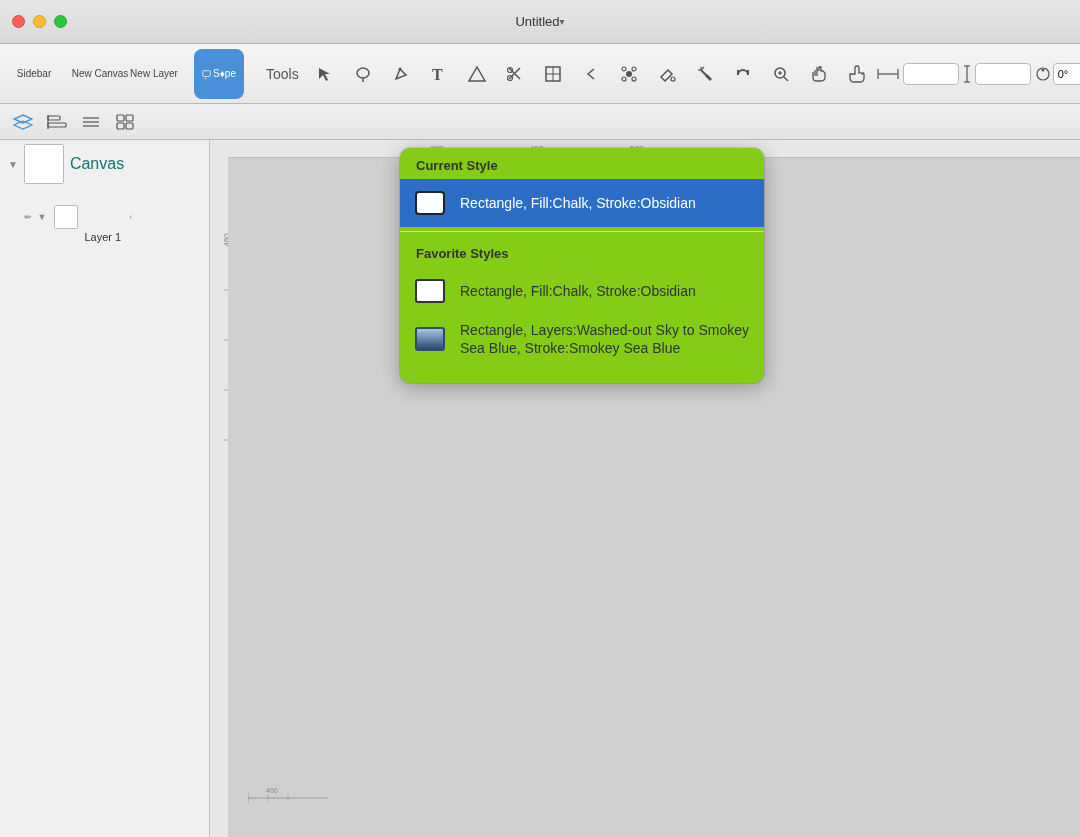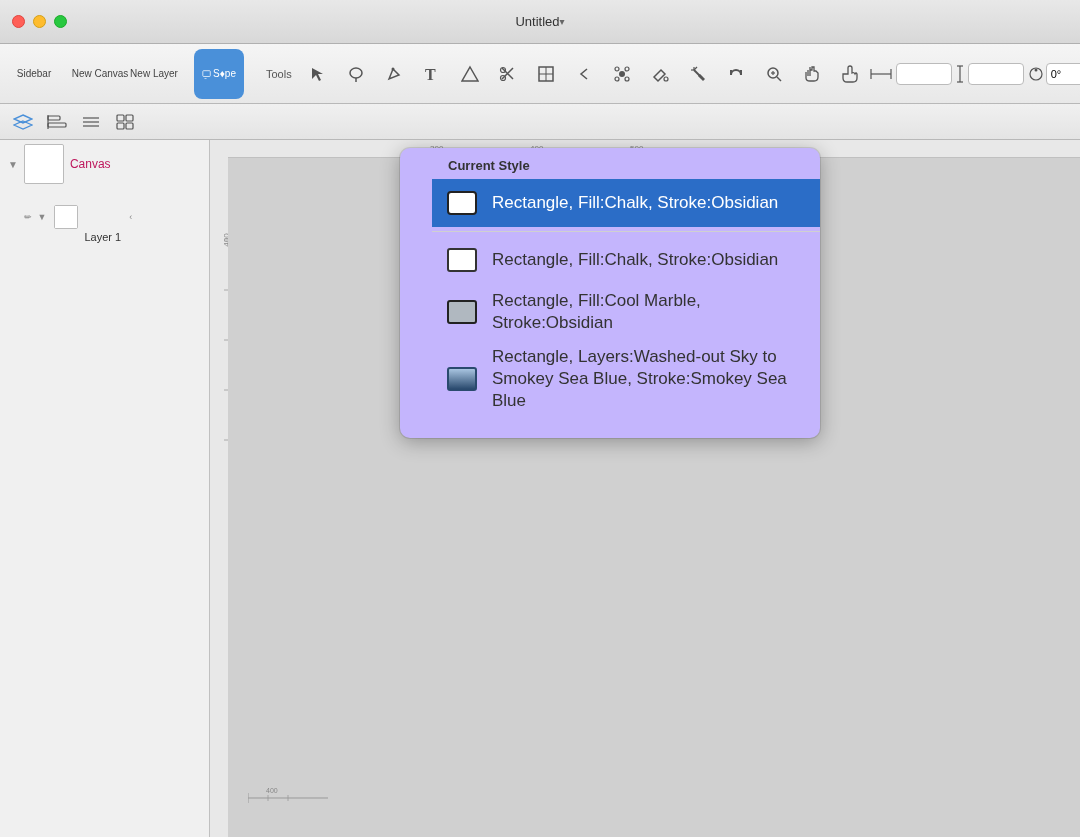--- a/index.html
+++ b/index.html
@@ -101,21 +101,21 @@
       width: 36px;
       height: 36px;
       display: flex;
       align-items: center;
       justify-content: center;
       border-radius: 5px;
       cursor: pointer;
     }
 
     .toolbar-tools-label {
-      font-size: 11px;
+      font-size: 14px;
       color: #555;
       margin: 16px 6px;
     }
 
     
     .formatbar {
       height: 36px;
       background: linear-gradient(to bottom, #f0f0f0, #e4e4e4);
       border-bottom: 1px solid #b8b8b8;
       display: flex;
@@ -171,21 +171,21 @@
       cursor: pointer;
     }
     .layer-thumb {
       width: 40px;
       height: 40px;
       border: 1px solid #bbb;
       background: white;
       border-radius: 2px;
       flex-shrink: 0;
     }
-    .layer-name { font-size: 12px; color: #be185d; }
+    .layer-name { font-size: 16px; color: #0f766e; }
 
     .layer-sub-item {
       display: flex;
       align-items: center;
       padding: 3px 8px 3px 24px;
       gap: 6px;
       cursor: pointer;
     }
     .layer-sub-thumb {
       width: 24px;
@@ -223,27 +223,26 @@
       top: 0;
       right: 0;
       bottom: 0;
     }
 
     
     .style-dropdown {
       position: absolute;
       top: 8px;
       left: 190px;
-      width: 420px;
-      background: #c4b5fd;
+      width: 364px;
+      background: #84cc16;
       border-radius: 10px;
       box-shadow: 0 4px 20px rgba(0,0,0,0.3), 0 0 0 1px rgba(0,0,0,0.1);
       overflow: hidden;
       z-index: 200;
-      padding-left: 32px;
     }
 
     .dropdown-section-header {
       padding: 10px 16px 6px;
       font-size: 13px;
       font-weight: 600;
       color: #333;
     }
 
     .dropdown-item {
@@ -297,21 +296,21 @@
     }
     .preview-rect-gradient {
       width: 30px;
       height: 24px;
       background: linear-gradient(to bottom, #a8c4e0, #2a4a6e);
       border: 2px solid #2a4a6e;
       border-radius: 3px;
     }
 
     .item-label {
-      font-size: 17px;
+      font-size: 14px;
       color: #333;
       line-height: 1.3;
     }
 
     
     .props-area {
       display: flex;
       align-items: center;
       justify-content: center;
       gap: 4px;
@@ -641,35 +640,30 @@
 
       <div class="dropdown-item selected">
         <div class="style-preview">
           <div class="preview-rect-white-large"></div>
         </div>
         <span class="item-label">Rectangle, Fill:Chalk, Stroke:Obsidian</span>
       </div>
 
       <div style="height:1px;background:#d0d0d0;margin:4px 0;"></div>
 
+      <div class="dropdown-section-header">Favorite Styles</div>
 
       <div class="dropdown-item">
         <div class="style-preview">
           <div class="preview-rect-white"></div>
         </div>
         <span class="item-label">Rectangle, Fill:Chalk, Stroke:Obsidian</span>
       </div>
 
 
-      <div class="dropdown-item">
-        <div class="style-preview">
-          <div class="preview-rect-gray"></div>
-        </div>
-        <span class="item-label">Rectangle, Fill:Cool Marble, Stroke:Obsidian</span>
-      </div>
 
       <div class="dropdown-item">
         <div class="style-preview">
           <div class="preview-rect-gradient"></div>
         </div>
         <span class="item-label">Rectangle, Layers:Washed-out Sky to Smokey Sea Blue, Stroke:Smokey Sea Blue</span>
       </div>
 
       <div style="height:20px;"></div>
     </div>

